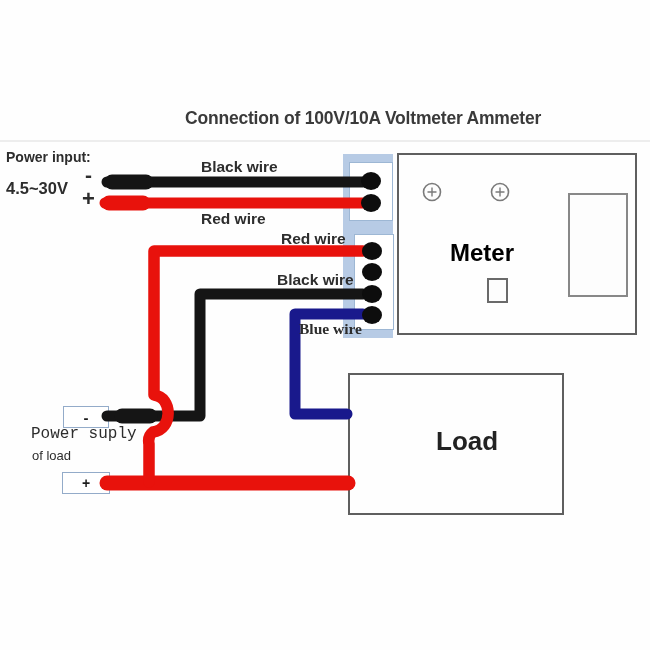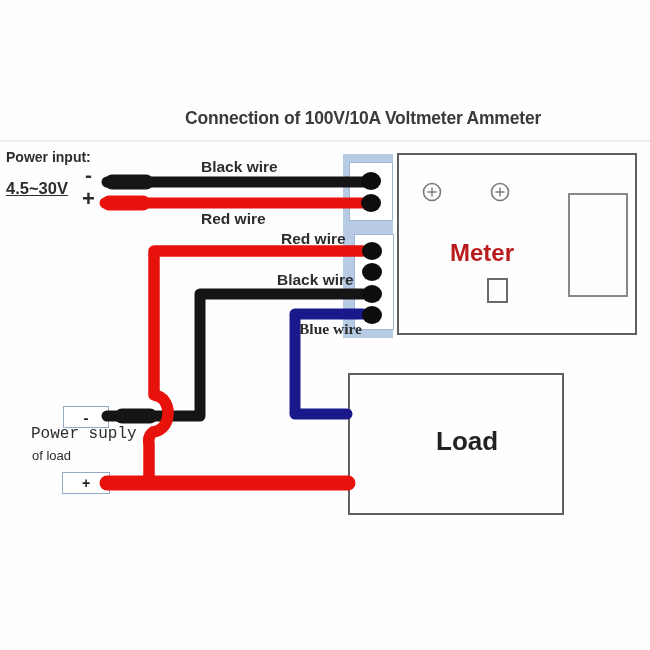--- a/index.html
+++ b/index.html
@@ -13,42 +13,42 @@
     --label-color:#2d2d2d;
   }
   #canvas{
     position:relative;width:650px;height:650px;background:#fefefe;overflow:hidden;
     font-family:"Liberation Sans","DejaVu Sans",sans-serif;color:var(--label-color);
   }
   .faint-rule{position:absolute;left:0;top:140px;width:650px;height:2px;background:#ededed;}
   .lbl{position:absolute;font-weight:600;color:var(--label-color);white-space:nowrap;line-height:1.1;}
   .title{left:185px;top:109px;font-size:17.5px;color:#3a3a3a;letter-spacing:-0.2px;text-align:right;}
   .power-input{left:6px;top:150px;font-size:14px;}
-  .voltage{left:6px;top:179px;font-size:16.5px;text-decoration:underline;}
+  .voltage{left:6px;top:179px;font-size:16.5px;}
   .pi-minus{left:85px;top:163px;font-size:21px;font-weight:700;}
   .pi-plus{left:82px;top:187px;font-size:22px;font-weight:700;}
   .lbl-black-top{left:201px;top:158px;font-size:15.5px;}
   .lbl-red-top{left:201px;top:210px;font-size:15.5px;}
   .lbl-red-meter{left:281px;top:230px;font-size:15.5px;}
   .lbl-black-meter{left:277px;top:271px;font-size:15.5px;}
   .lbl-blue-meter{left:299px;top:320px;font-size:15.5px;font-family:Liberation Serif, serif;}
   .suply1{left:31px;top:426px;font-size:16px;font-weight:500;font-family:Liberation Mono, monospace;}
   .suply2{left:32px;top:449px;font-size:13px;font-weight:500;}
 
   .strip{position:absolute;left:343px;top:154px;width:50px;height:184px;background:var(--connector-strip);}
   .term-group{position:absolute;background:#ffffff;border:1px solid #9db7d4;}
   .tg-top{left:349px;top:162px;width:42px;height:57px;}
   .tg-bottom{left:354px;top:234px;width:38px;height:94px;}
 
   .outline-box{position:absolute;background:#fefefe;border:2px solid var(--box-border);}
   .meter-box{left:397px;top:153px;width:236px;height:178px;}
   .load-box{left:348px;top:373px;width:212px;height:138px;}
   .meter-display{position:absolute;left:568px;top:193px;width:56px;height:100px;border:2px solid #888;background:#fdfdfd;}
   .meter-button{position:absolute;left:487px;top:278px;width:17px;height:21px;border:2px solid #6a6a6a;background:#fdfdfd;}
-  .meter-label{left:450px;top:240px;font-size:24px;font-weight:700;color:#b91c1c;}
+  .meter-label{left:450px;top:240px;font-size:24px;font-weight:700;color:#000000;}
   .load-label{left:436px;top:427px;font-size:26px;font-weight:700;color:#222;}
 
   .supply-box{position:absolute;width:44px;height:20px;background:#ffffff;border:1.5px solid #93abc9;
     display:flex;align-items:center;justify-content:center;font-weight:700;color:#1c1c1c;}
   .sb-minus{left:63px;top:406px;font-size:15px;}
   .sb-plus{left:62px;top:472px;width:46px;font-size:14px;}
 
   svg.wires{position:absolute;left:0;top:0;z-index:5;}
   .w{fill:none;stroke-linecap:round;stroke-linejoin:round;}
   .w-black{stroke:var(--wire-black);}

